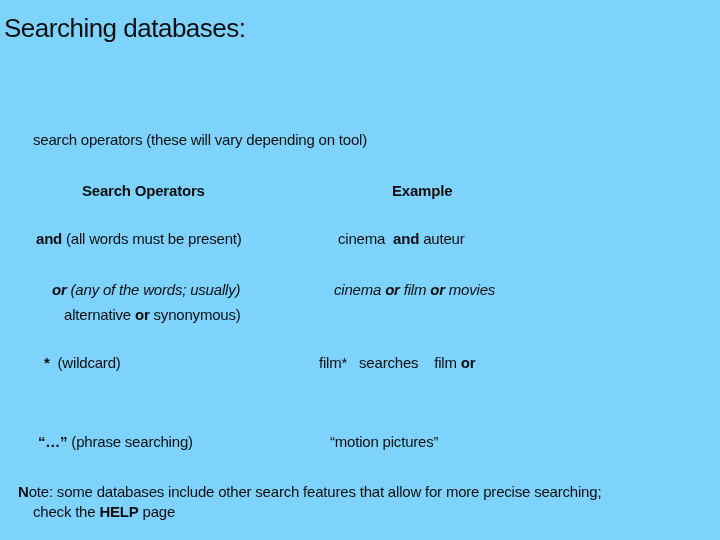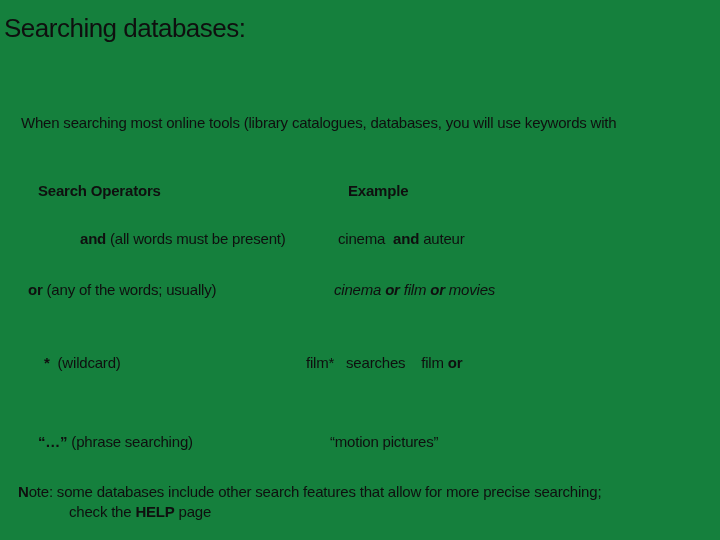--- a/index.html
+++ b/index.html
@@ -4,21 +4,21 @@
 <style>
   html, body {
     margin: 0;
     padding: 0;
     background: #ffffff;
   }
   .slide {
     position: relative;
     width: 720px;
     height: 540px;
-    background: #15803d;
+    background: #7dd3fc;
     color: #0f0f0f;
     font-family: "Liberation Sans", sans-serif;
     overflow: hidden;
   }
   
   .title-line {
     position: absolute;
     font-size: 26px;
     line-height: 32px;
     font-weight: 400;
@@ -40,60 +40,61 @@
   #intro2 { left: 33px; top: 131px; }
 
   
   .pos {
     position: absolute;
     font-size: 15px;
     line-height: 18px;
     white-space: pre;
     letter-spacing: -0.2px;
   }
-  .hdr { font-weight: 700; }
+  .hdr { font-weight: 700; margin-left: 44px; }
 
   #hdr-op  { left: 38px;  top: 182px; }
   #hdr-ex  { left: 348px; top: 182px; }
 
-  #and-lbl { left: 36px;  top: 230px; margin-left: 44px; }
+  #and-lbl { left: 36px;  top: 230px; }
   #and-ex  { left: 338px; top: 230px; }
 
-  #or-lbl1 { left: 28px;  top: 281px; }
+  #or-lbl1 { left: 52px;  top: 281px; font-style: italic; }
   #or-lbl2 { left: 64px;  top: 306px; }
   #or-ex   { left: 334px; top: 281px; font-style: italic; }
 
   #wc-lbl  { left: 44px;  top: 354px; text-align: right; }
-  #wc-ex1  { left: 306px; top: 354px; }
+  #wc-ex1  { left: 319px; top: 354px; }
   #wc-ex2  { left: 349px; top: 380px; }
 
   #ph-lbl  { left: 38px;  top: 433px; }
   #ph-ex   { left: 330px; top: 433px; text-align: center; }
 
   #note1   { left: 18px;  top: 483px; }
-  #note2   { left: 33px;  top: 503px; margin-left: 36px; }
+  #note2   { left: 33px;  top: 503px; }
 
   .pos b, .intro-line b { font-weight: 700; }
 </style>
 </head>
 <body>
 
 <div class="slide">
 
   <div class="title-line" id="title1">Searching databases:</div>
 
-  <div class="intro-line" id="intro1">When searching most online tools (library catalogues, databases, you will use keywords with</div>
+  <div class="intro-line" id="intro2">search operators (these will vary depending on tool)</div>
 
   <div class="pos hdr" id="hdr-op">Search Operators</div>
   <div class="pos hdr" id="hdr-ex">Example</div>
 
   <div class="pos" id="and-lbl"><b>and</b><span> (all words must be present)</span></div>
   <div class="pos" id="and-ex"><span>cinema  </span><b>and</b><span> auteur</span></div>
 
   <div class="pos" id="or-lbl1"><b>or</b><span> (any of the words; usually)</span></div>
+  <div class="pos" id="or-lbl2"><span>alternative </span><b>or</b><span> synonymous)</span></div>
   <div class="pos" id="or-ex"><span>cinema </span><b>or</b><span> film </span><b>or</b><span> movies</span></div>
 
   <div class="pos" id="wc-lbl"><b>*</b><span>  (wildcard)</span></div>
   <div class="pos" id="wc-ex1"><span>film*   searches    film </span><b>or</b></div>
 
   <div class="pos" id="ph-lbl"><b>“…”</b><span> (phrase searching)</span></div>
   <div class="pos" id="ph-ex"><span>“motion pictures”</span></div>
 
   <div class="pos" id="note1"><b>N</b><span>ote: some databases include other search features that allow for more precise searching;</span></div>
   <div class="pos" id="note2"><span>check the </span><b>HELP</b><span> page</span></div>

